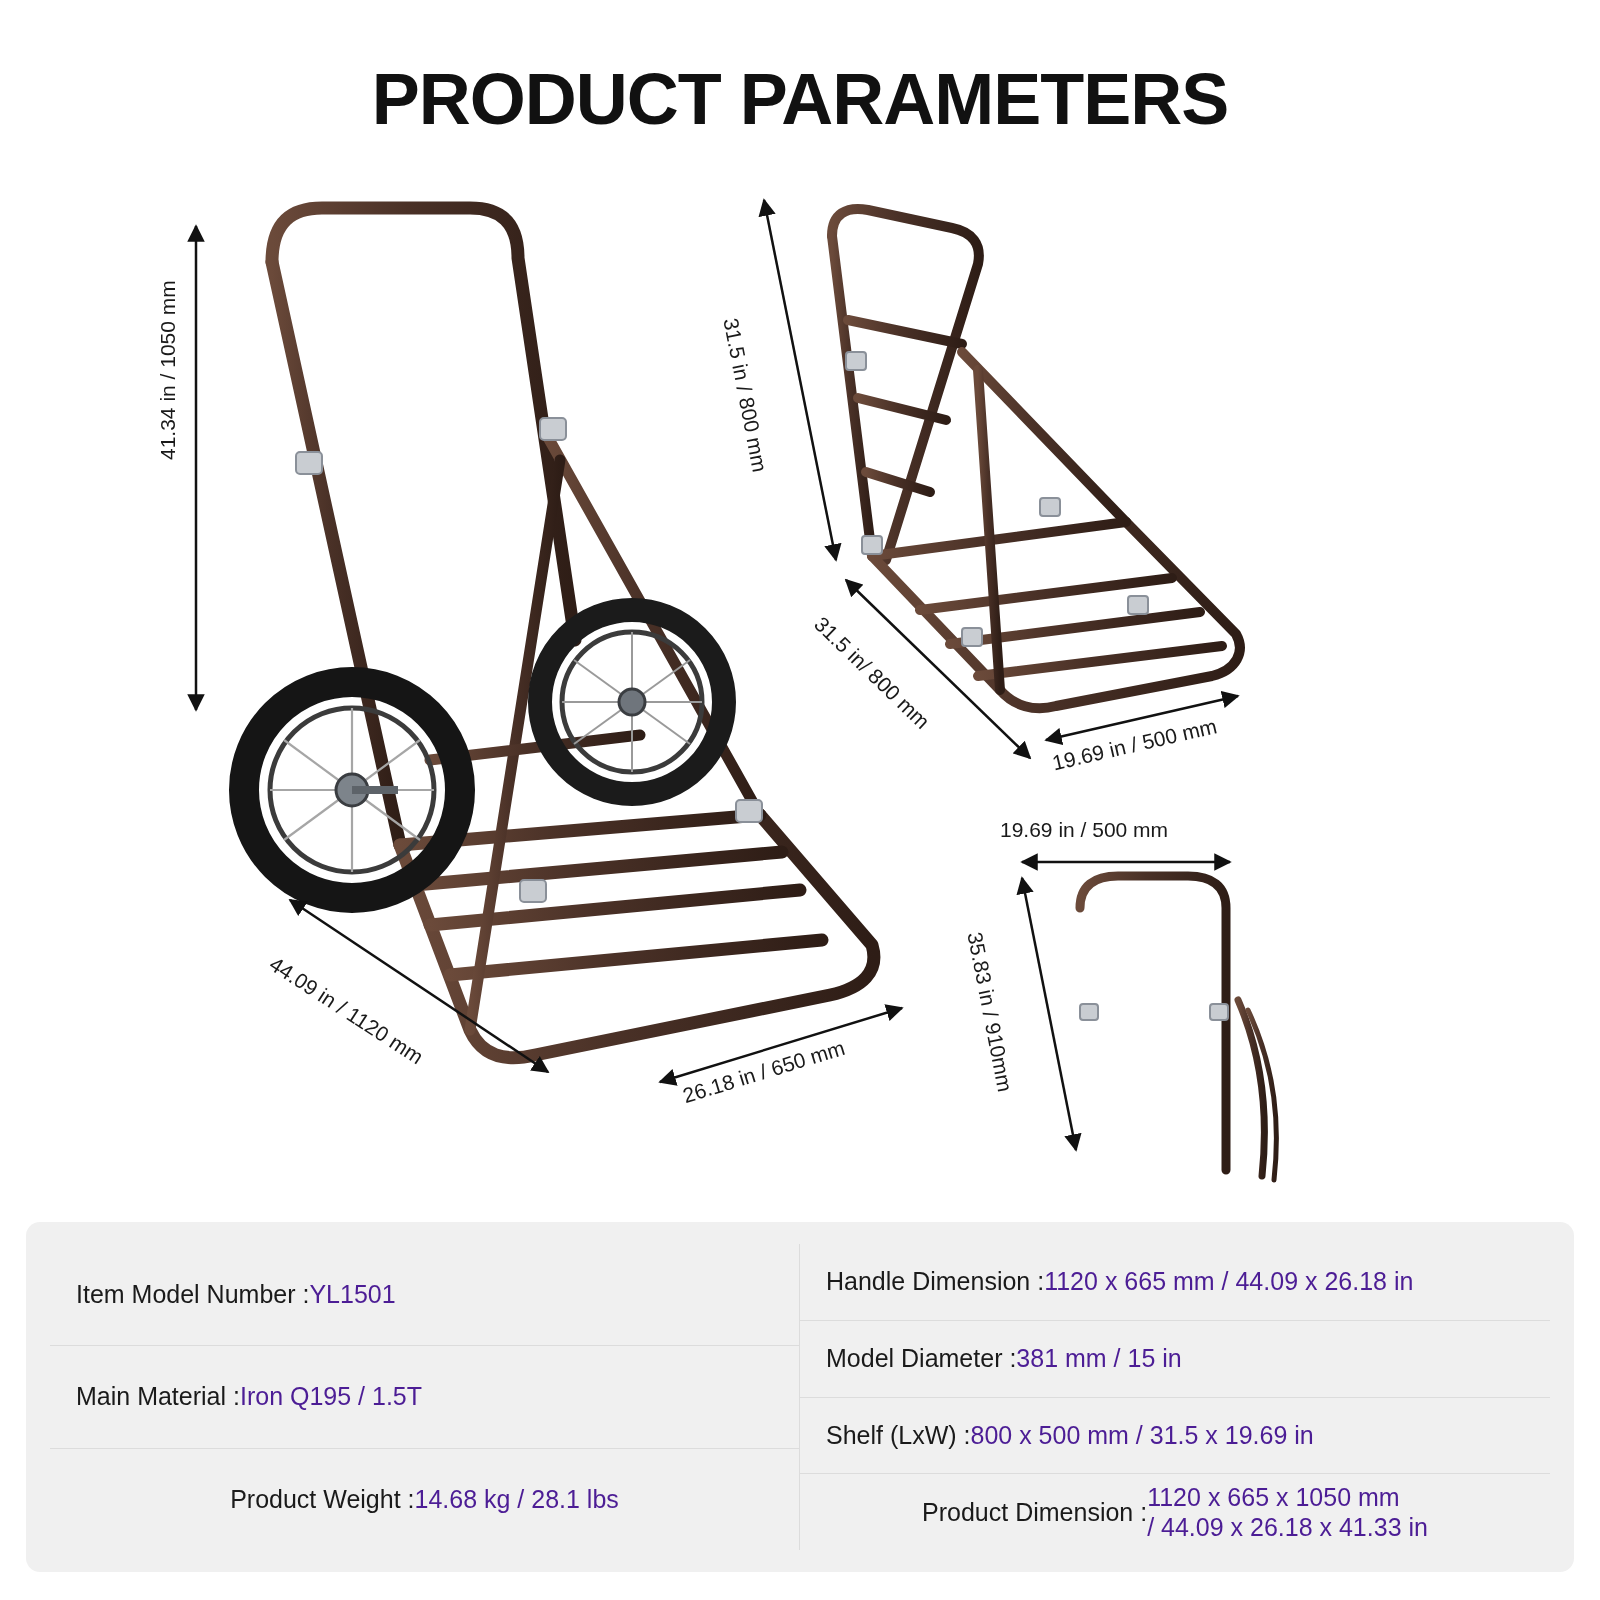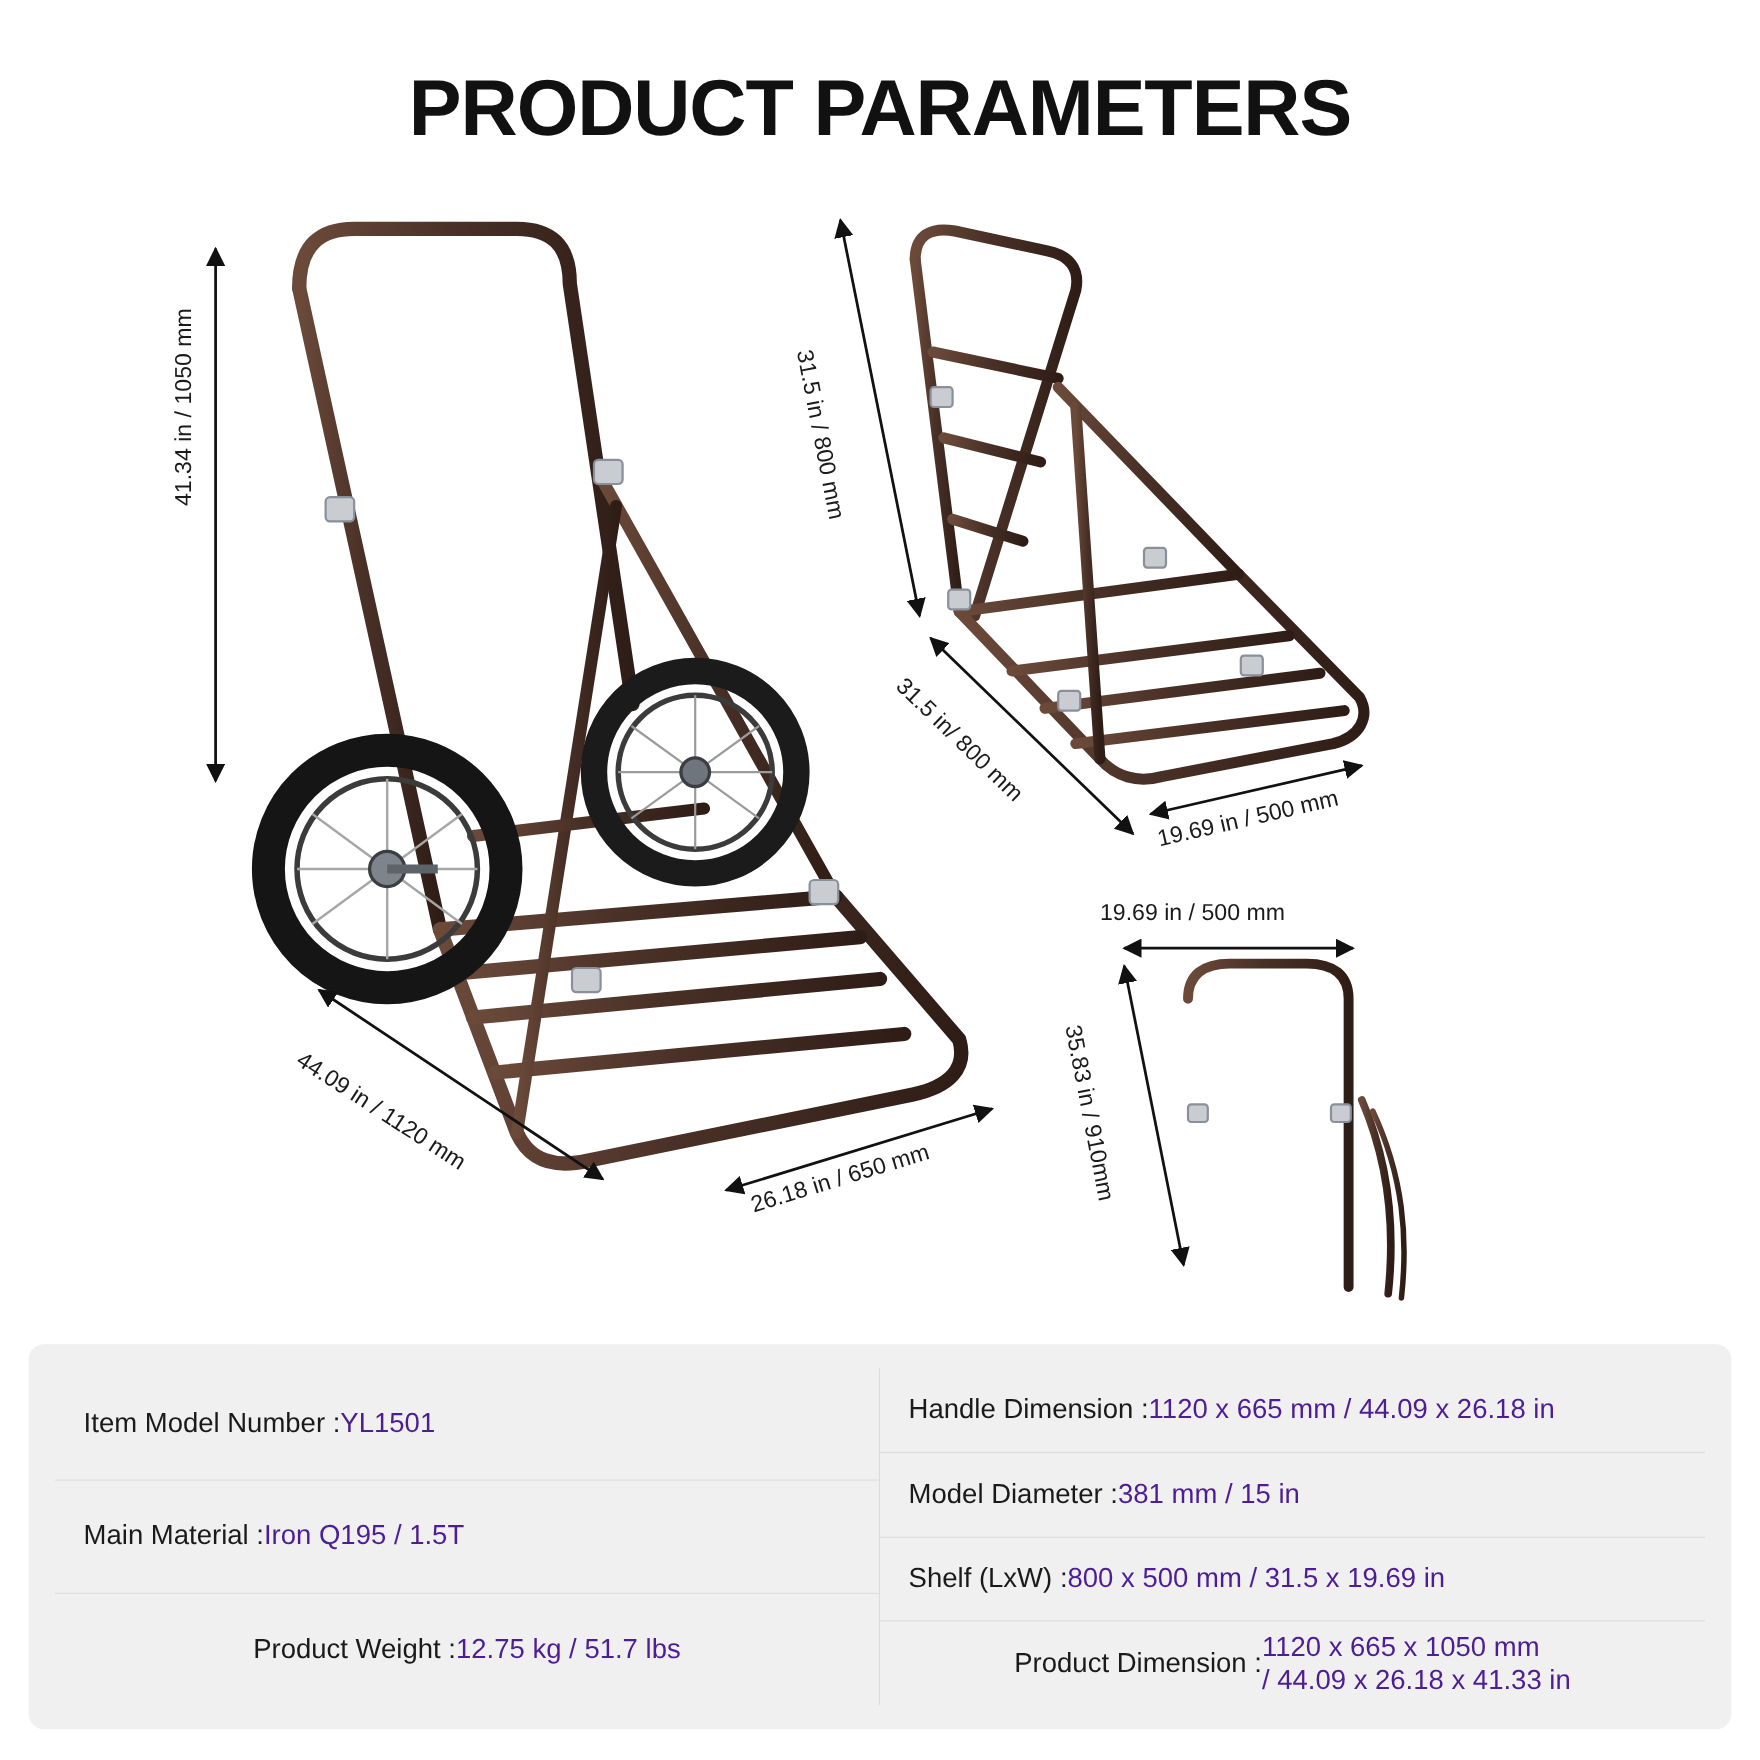--- a/index.html
+++ b/index.html
@@ -239,21 +239,21 @@
       <div class="spec-row">
         <span class="k">Item Model Number :</span>
         <span class="v"> YL1501</span>
       </div>
       <div class="spec-row">
         <span class="k">Main Material :</span>
         <span class="v"> Iron Q195 / 1.5T</span>
       </div>
       <div class="spec-row">
         <span class="k">Product Weight :</span>
-        <span class="v"> 12.75 kg / 51.7 lbs</span>
+        <span class="v"> 14.68 kg / 28.1 lbs</span>
       </div>
     </div>
     <div class="spec-col right">
       <div class="spec-row">
         <span class="k">Handle Dimension :</span>
         <span class="v"> 1120 x 665 mm / 44.09 x 26.18 in</span>
       </div>
       <div class="spec-row">
         <span class="k">Model Diameter :</span>
         <span class="v"> 381 mm / 15 in</span>

